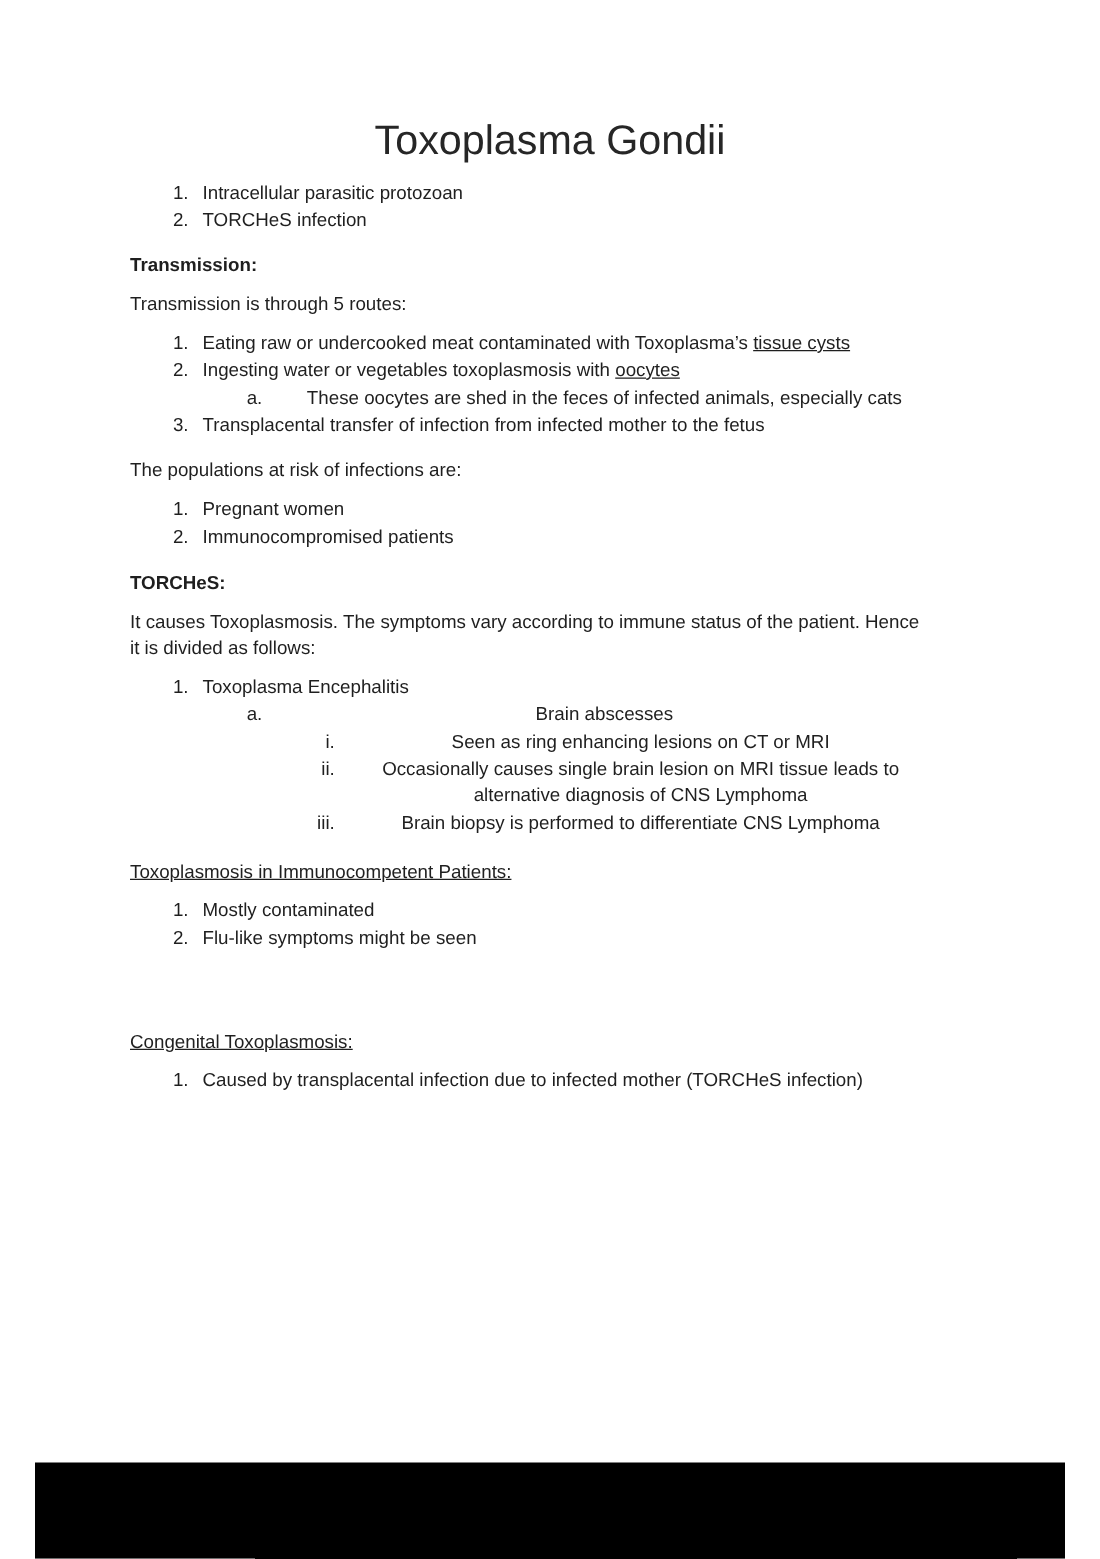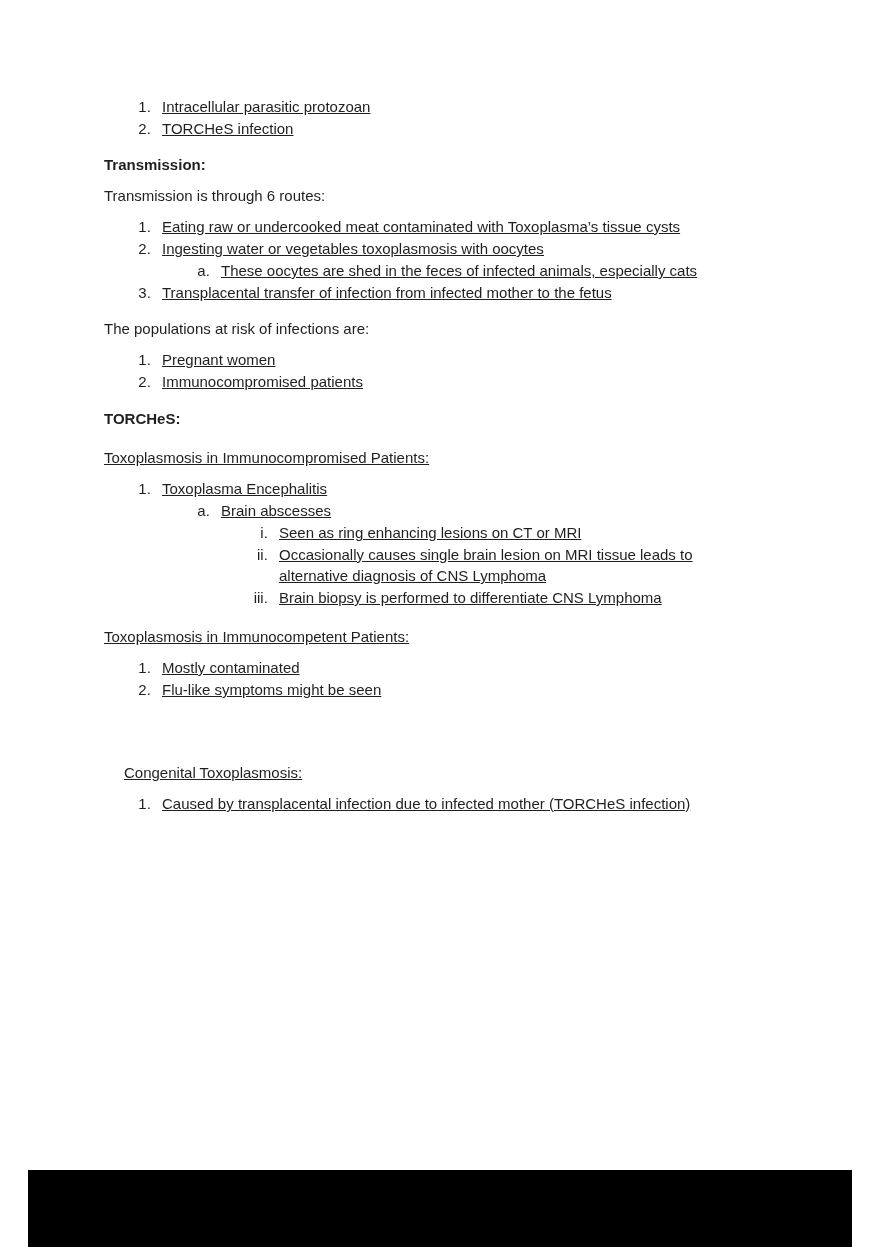--- a/index.html
+++ b/index.html
@@ -37,77 +37,77 @@
     margin-top: 2px;
   }
   h3.underline-heading {
     font-size: 15px;
     font-weight: 400;
     text-decoration: underline;
     margin: 18px 0 10px 0;
   }
   h3.spaced-top {
     margin-top: 62px;
-    margin-left: 20px;
   }
   p.para {
     margin: 10px 0 10px 0;
   }
   ol { margin: 4px 0 15px 0; }
-  ol.l1 { list-style-type: decimal;     padding-left: 51px; text-decoration: underline; }
-  ol.l2 { list-style-type: lower-alpha; padding-left: 52px; margin: 0; }
+  ol.l1 { list-style-type: decimal;     padding-left: 51px; }
+  ol.l2 { list-style-type: lower-alpha; padding-left: 52px; margin: 0; text-align: center; }
   ol.l3 { list-style-type: lower-roman; padding-left: 51px; margin: 0; }
   li {
     padding-left: 7px;
     margin: 1px 0;
   }
   .u { text-decoration: underline; }
   .bottom-bar {
     position: absolute;
     left: 28px;
     right: 28px;
     bottom: 0;
     height: 77px;
     background: #000000;
   }
 </style>
 </head>
 <body>
 
 <div class="page">
 
+  <h1 class="doc-title">Toxoplasma Gondii</h1>
 
   <ol class="l1">
     <li><span>Intracellular parasitic protozoan</span></li>
     <li><span>TORCHeS infection</span></li>
   </ol>
 
   <h2 class="bold-heading">Transmission:</h2>
-  <p class="para">Transmission is through 6 routes:</p>
+  <p class="para">Transmission is through 5 routes:</p>
   <ol class="l1">
     <li>
       <span>Eating raw or undercooked meat contaminated with Toxoplasma’s </span><span class="u">tissue cysts</span>
     </li>
     <li>
       <span>Ingesting water or vegetables toxoplasmosis with </span><span class="u">oocytes</span>
       <ol class="l2">
         <li><span>These oocytes are shed in the feces of infected animals, especially cats</span></li>
       </ol>
     </li>
     <li><span>Transplacental transfer of infection from infected mother to the fetus</span></li>
   </ol>
   <p class="para">The populations at risk of infections are:</p>
   <ol class="l1">
     <li><span>Pregnant women</span></li>
     <li><span>Immunocompromised patients</span></li>
   </ol>
 
   <h2 class="bold-heading">TORCHeS:</h2>
+  <p class="para">It causes Toxoplasmosis. The symptoms vary according to immune status of the patient. Hence it is divided as follows:</p>
 
-  <h3 class="underline-heading">Toxoplasmosis in Immunocompromised Patients:</h3>
   <ol class="l1">
     <li>
       <span>Toxoplasma Encephalitis</span>
       <ol class="l2">
         <li>
           <span>Brain abscesses</span>
           <ol class="l3">
             <li><span>Seen as ring enhancing lesions on CT or MRI</span></li>
             <li><span>Occasionally causes single brain lesion on MRI tissue leads to alternative diagnosis of CNS Lymphoma</span></li>
             <li><span>Brain biopsy is performed to differentiate CNS Lymphoma</span></li>

